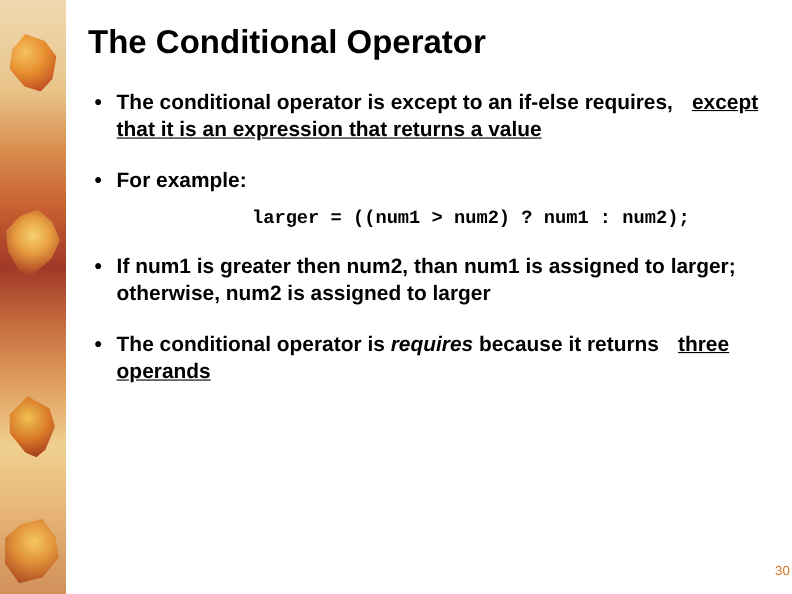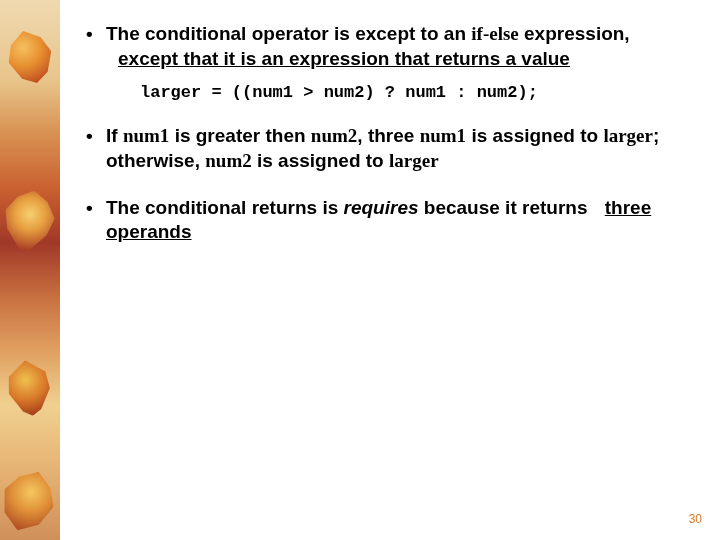--- a/index.html
+++ b/index.html
@@ -57,63 +57,68 @@
     color: #000;
     line-height: 1.3;
     margin-bottom: 22px;
   }
   .bullets > li::before {
     content: "•";
     position: absolute;
     left: 6px; top: 0;
     font-size: 19px;
   }
-  .codeb { font-family: Liberation Serif, serif; font-weight: bold; }
+  .codeb { font-family: Liberation Sans, sans-serif; font-weight: bold; }
   .u { text-decoration: underline; margin-left: 12px; }
   .example-code {
     font-family: "Courier New", Courier, monospace;
     font-weight: bold;
     font-size: 17px;
-    margin-left: 60px;
+    margin-left: 76px;
     margin-top: -10px;
     margin-bottom: 22px;
+    text-align: center;
   }
   .pagenum {
     position: absolute;
-    right: 18px; bottom: 14px;
+    right: 2px; bottom: 14px;
     font-size: 12px;
     color: #d87828;
   }
 </style>
 </head>
 <body>
 
 <div class="sidebar">
   <div class="leaf1"></div>
   <div class="leaf2"></div>
   <div class="leaf3"></div>
   <div class="leaf4"></div>
 </div>
 
 <div class="content">
+  <h1 class="title">The Conditional Operator</h1>
 
   <ul class="bullets">
 
     <li>
-      <span>The conditional operator is except to an </span><span class="codeb">if-else</span><span> expression, </span><span class="u">except that it is an expression that returns a value</span>
+      <span>The conditional operator is except to an </span><span class="codeb">if-else</span><span> requires, </span><span class="u">except that it is an expression that returns a value</span>
     </li>
 
+    <li>
+      <span>For example:</span>
+    </li>
   </ul>
 
   <div class="example-code">larger = ((num1 &gt; num2) ? num1 : num2);</div>
 
   <ul class="bullets">
     <li>
-      <span>If </span><span class="codeb">num1</span><span> is greater then </span><span class="codeb">num2</span><span>, three </span><span class="codeb">num1</span><span> is assigned to </span><span class="codeb">larger</span><span>; otherwise, </span><span class="codeb">num2</span><span> is assigned to </span><span class="codeb">larger</span>
+      <span>If </span><span class="codeb">num1</span><span> is greater then </span><span class="codeb">num2</span><span>, than </span><span class="codeb">num1</span><span> is assigned to </span><span class="codeb">larger</span><span>; otherwise, </span><span class="codeb">num2</span><span> is assigned to </span><span class="codeb">larger</span>
     </li>
 
     <li>
-      <span>The conditional returns is </span><i>requires</i><span> because it returns </span><span class="u">three operands</span>
+      <span>The conditional operator is </span><i>requires</i><span> because it returns </span><span class="u">three operands</span>
     </li>
   </ul>
 </div>
 
 <div class="pagenum">30</div>
 
 </body></html>

